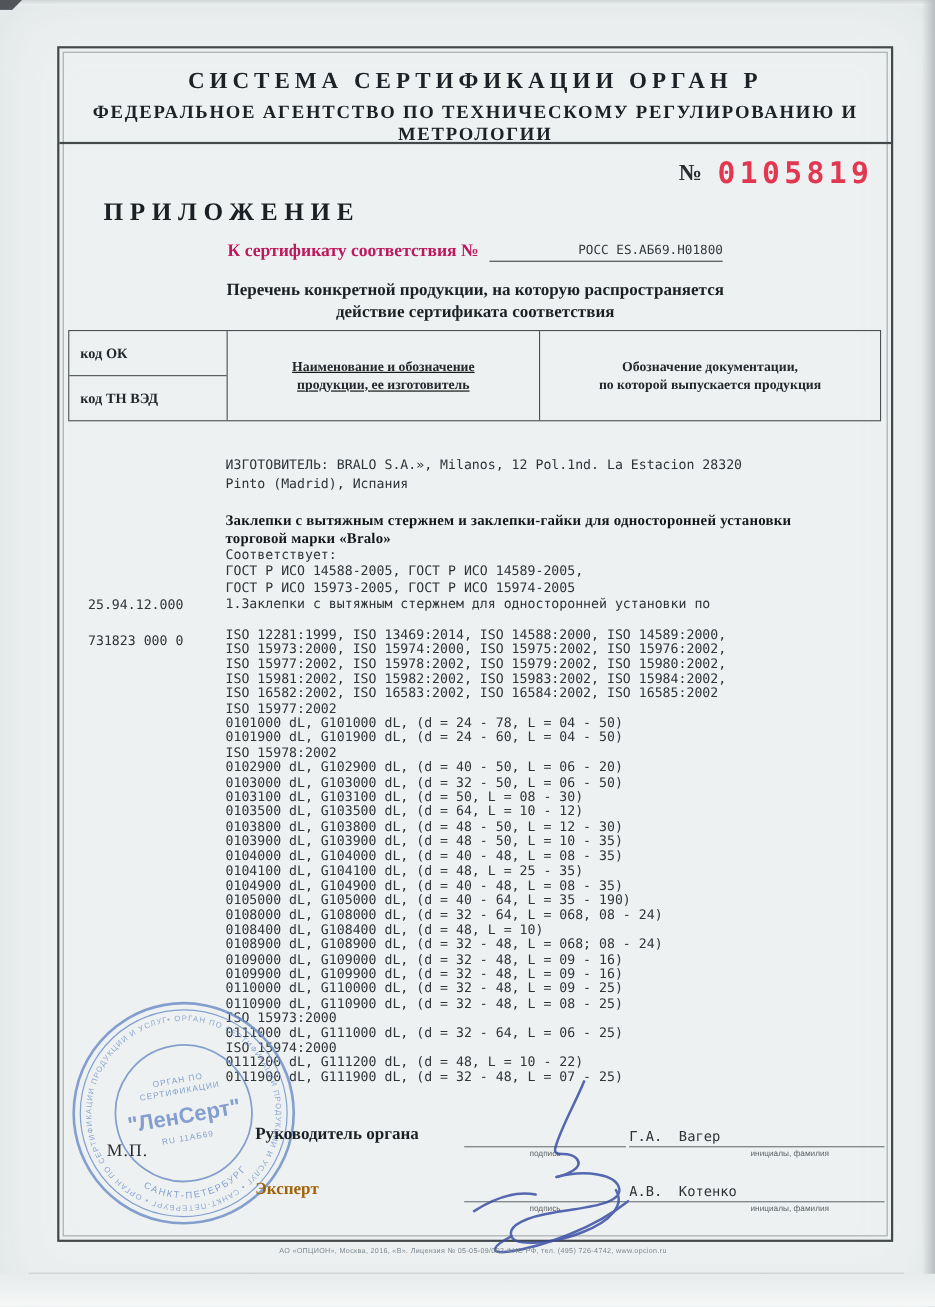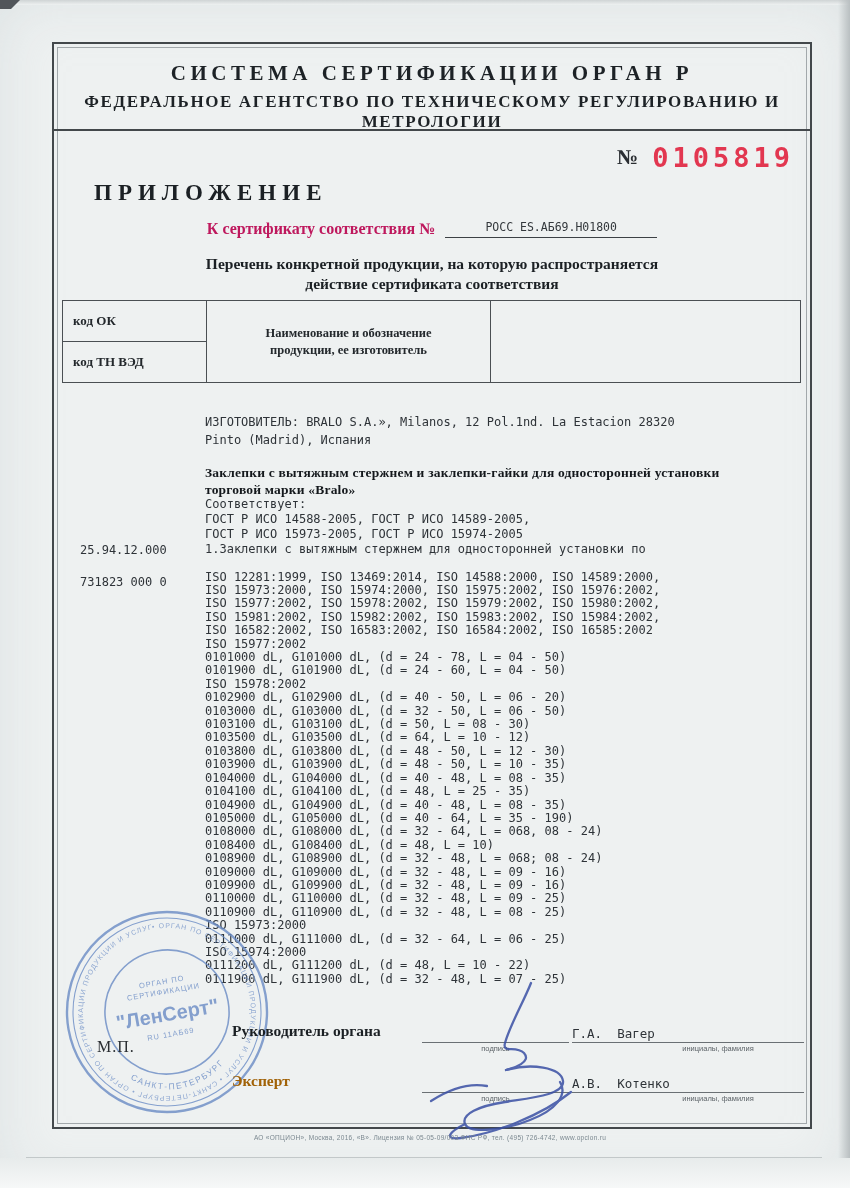--- a/index.html
+++ b/index.html
@@ -27,33 +27,33 @@
 
   .serial{position:absolute;left:0;top:98px;width:740px;text-align:right;white-space:nowrap;}
   .serial-sign{font:bold 21px "Liberation Serif",serif;color:#2a2e32;vertical-align:middle;margin-right:14px;}
   .serial-num{font:bold 27px "DejaVu Sans Mono",monospace;letter-spacing:4px;color:#e23750;vertical-align:middle;}
 
   .title{position:absolute;left:0;top:136px;width:100%;text-align:left;
          font:bold 23px "Liberation Serif",serif;letter-spacing:6px;color:#1b2024;padding-left:40px;}
 
   .certline{position:absolute;left:0;top:176px;width:100%;display:flex;justify-content:center;align-items:flex-end;}
   .certline-label{font:bold 16px "Liberation Serif",serif;color:#be185d;}
-  .certline-num{width:212px;margin-left:10px;border-bottom:1.5px solid #3c4145;text-align:center;
+  .certline-num{width:212px;margin-left:10px;border-bottom:1.5px solid #3c4145;text-align:right;
                 font:11.5px "DejaVu Sans Mono",monospace;color:#33383c;padding-bottom:3px;}
 
   .subtitle{position:absolute;left:0;top:210px;width:100%;text-align:center;
             font:bold 15.5px "Liberation Serif",serif;color:#1b2024;line-height:20px;}
 
   
   .tbl{position:absolute;left:8px;top:256px;width:737px;height:81px;border:1.5px solid #4a4f53;display:flex;}
   .tbl-c1{width:143px;border-right:1.5px solid #4a4f53;display:flex;flex-direction:column;}
   .tbl-c1 .cell{flex:1;display:flex;align-items:center;padding-left:10px;
                 font:bold 13px "Liberation Serif",serif;color:#23282c;}
   .tbl-c1 .cell.top{border-bottom:1px solid #4a4f53;}
-  .tbl-c2{width:283px;border-right:1.5px solid #4a4f53;}
+  .tbl-c2{width:283px;border-right:1.5px solid #4a4f53;text-decoration:underline;}
   .tbl-c3{flex:1;}
   .tbl-mid{display:flex;flex-direction:column;justify-content:center;align-items:center;height:100%;
            font:bold 12.5px "Liberation Serif",serif;color:#23282c;line-height:17px;text-align:center;}
 
   
   .codes-ok{position:absolute;left:26px;top:499px;font:12px "DejaVu Sans Mono",monospace;color:#2e3338;}
   .codes-tnved{position:absolute;left:26px;top:531px;font:12px "DejaVu Sans Mono",monospace;color:#2e3338;}
   .body-lines{position:absolute;left:151px;top:372px;width:560px;}
   .line{font:12px "DejaVu Sans Mono",monospace;line-height:13.4px;color:#2e3338;white-space:pre;}
   .line.sp{margin-bottom:4.4px;}
@@ -123,20 +123,26 @@
 
     <div class="tbl">
       <div class="tbl-c1">
         <div class="cell top">код ОК</div>
         <div class="cell">код ТН ВЭД</div>
       </div>
       <div class="tbl-c2">
         <div class="tbl-mid">
           <div>Наименование и обозначение</div>
           <div>продукции, ее изготовитель</div>
+        </div>
+      </div>
+      <div class="tbl-c3">
+        <div class="tbl-mid">
+          <div>Обозначение документации,</div>
+          <div>по которой выпускается продукция</div>
         </div>
       </div>
     </div>
 
     <div class="codes-ok">25.94.12.000</div>
     <div class="codes-tnved">731823 000 0</div>
 
     <div class="body-lines">
         <div class="line sp">ИЗГОТОВИТЕЛЬ: BRALO S.A.», Milanos, 12 Pol.1nd. La Estacion 28320</div>
         <div class="line sp">Pinto (Madrid), Испания</div>

